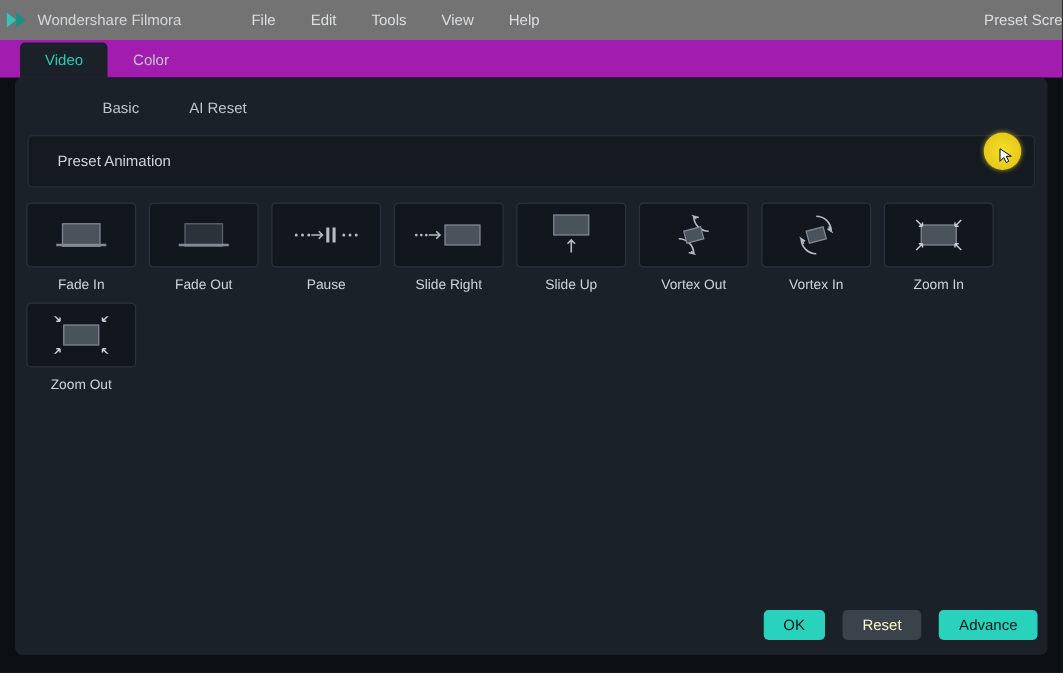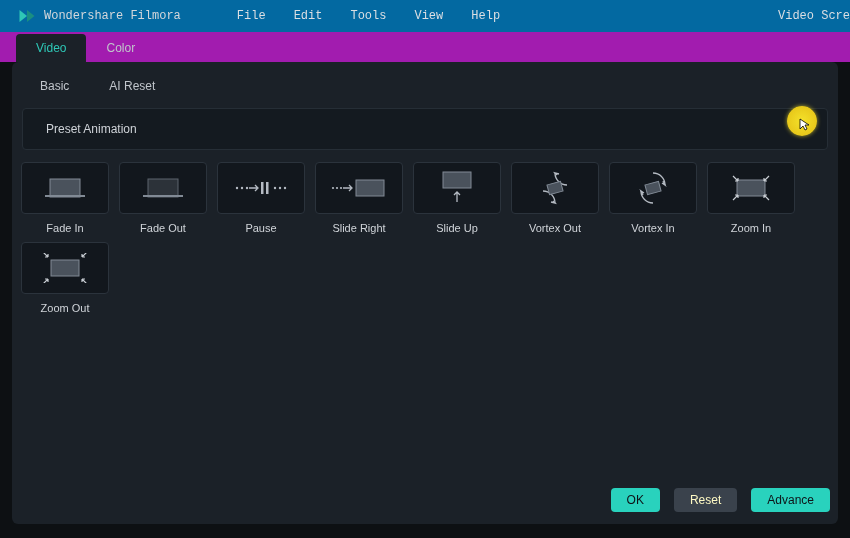--- a/index.html
+++ b/index.html
@@ -8,23 +8,22 @@
     background: #0d1013;
     font-family: -apple-system, "Segoe UI", Helvetica, Arial, sans-serif;
     color: #c9ced4;
     font-size: 12px;
     overflow: hidden;
     position: relative;
   }
   
   .menubar {
     display: flex; align-items: center;
-    height: 32px; padding-left: 18px;
-    background: #0369a1;
-    font-family: Liberation Mono, monospace;
+    height: 32px; padding-left: 4px;
+    background: #737373;
   }
   .logo {
     width: 18px; height: 18px; margin-right: 8px;
     display: inline-flex; align-items: center; justify-content: center;
   }
   .app-title { font-size: 12px; color: #d4d7db; margin-right: 56px; }
   .menu-item {
     font-size: 12px; color: #dcdfe3; margin-right: 28px; cursor: pointer;
   }
   .split-scr {
@@ -52,20 +51,21 @@
     border-radius: 6px;
     height: calc(100% - 62px - 14px);
     display: flex; flex-direction: column;
     position: relative;
   }
   
   .subtabs {
     display: flex; align-items: center;
     padding: 12px 14px 10px 14px;
     gap: 12px;
+    margin-left: 42px;
   }
   .subtab {
     font-size: 12px; color: #c0c5cb; padding: 5px 14px;
     border-radius: 14px; cursor: pointer;
   }
   .subtab.active {
     background: #2a323b; color: #e8eaed;
   }
   
   .section-row {
@@ -138,21 +138,21 @@
       <path d="M2 4 L12 12 L2 20 Z" fill="#2ec7b6"></path>
       <path d="M12 4 L22 12 L12 20 Z" fill="#1a8e82"></path>
     </svg>
   </span>
   <span class="app-title">Wondershare Filmora</span>
   <span class="menu-item">File</span>
   <span class="menu-item">Edit</span>
   <span class="menu-item">Tools</span>
   <span class="menu-item">View</span>
   <span class="menu-item">Help</span>
-  <span class="split-scr">Video Scre</span>
+  <span class="split-scr">Preset Scre</span>
 </div>
 
 <div class="maintabs">
   <div class="maintab active">Video</div>
   <div class="maintab">Color</div>
 </div>
 
 <div class="panel">
 
   <div class="subtabs">

